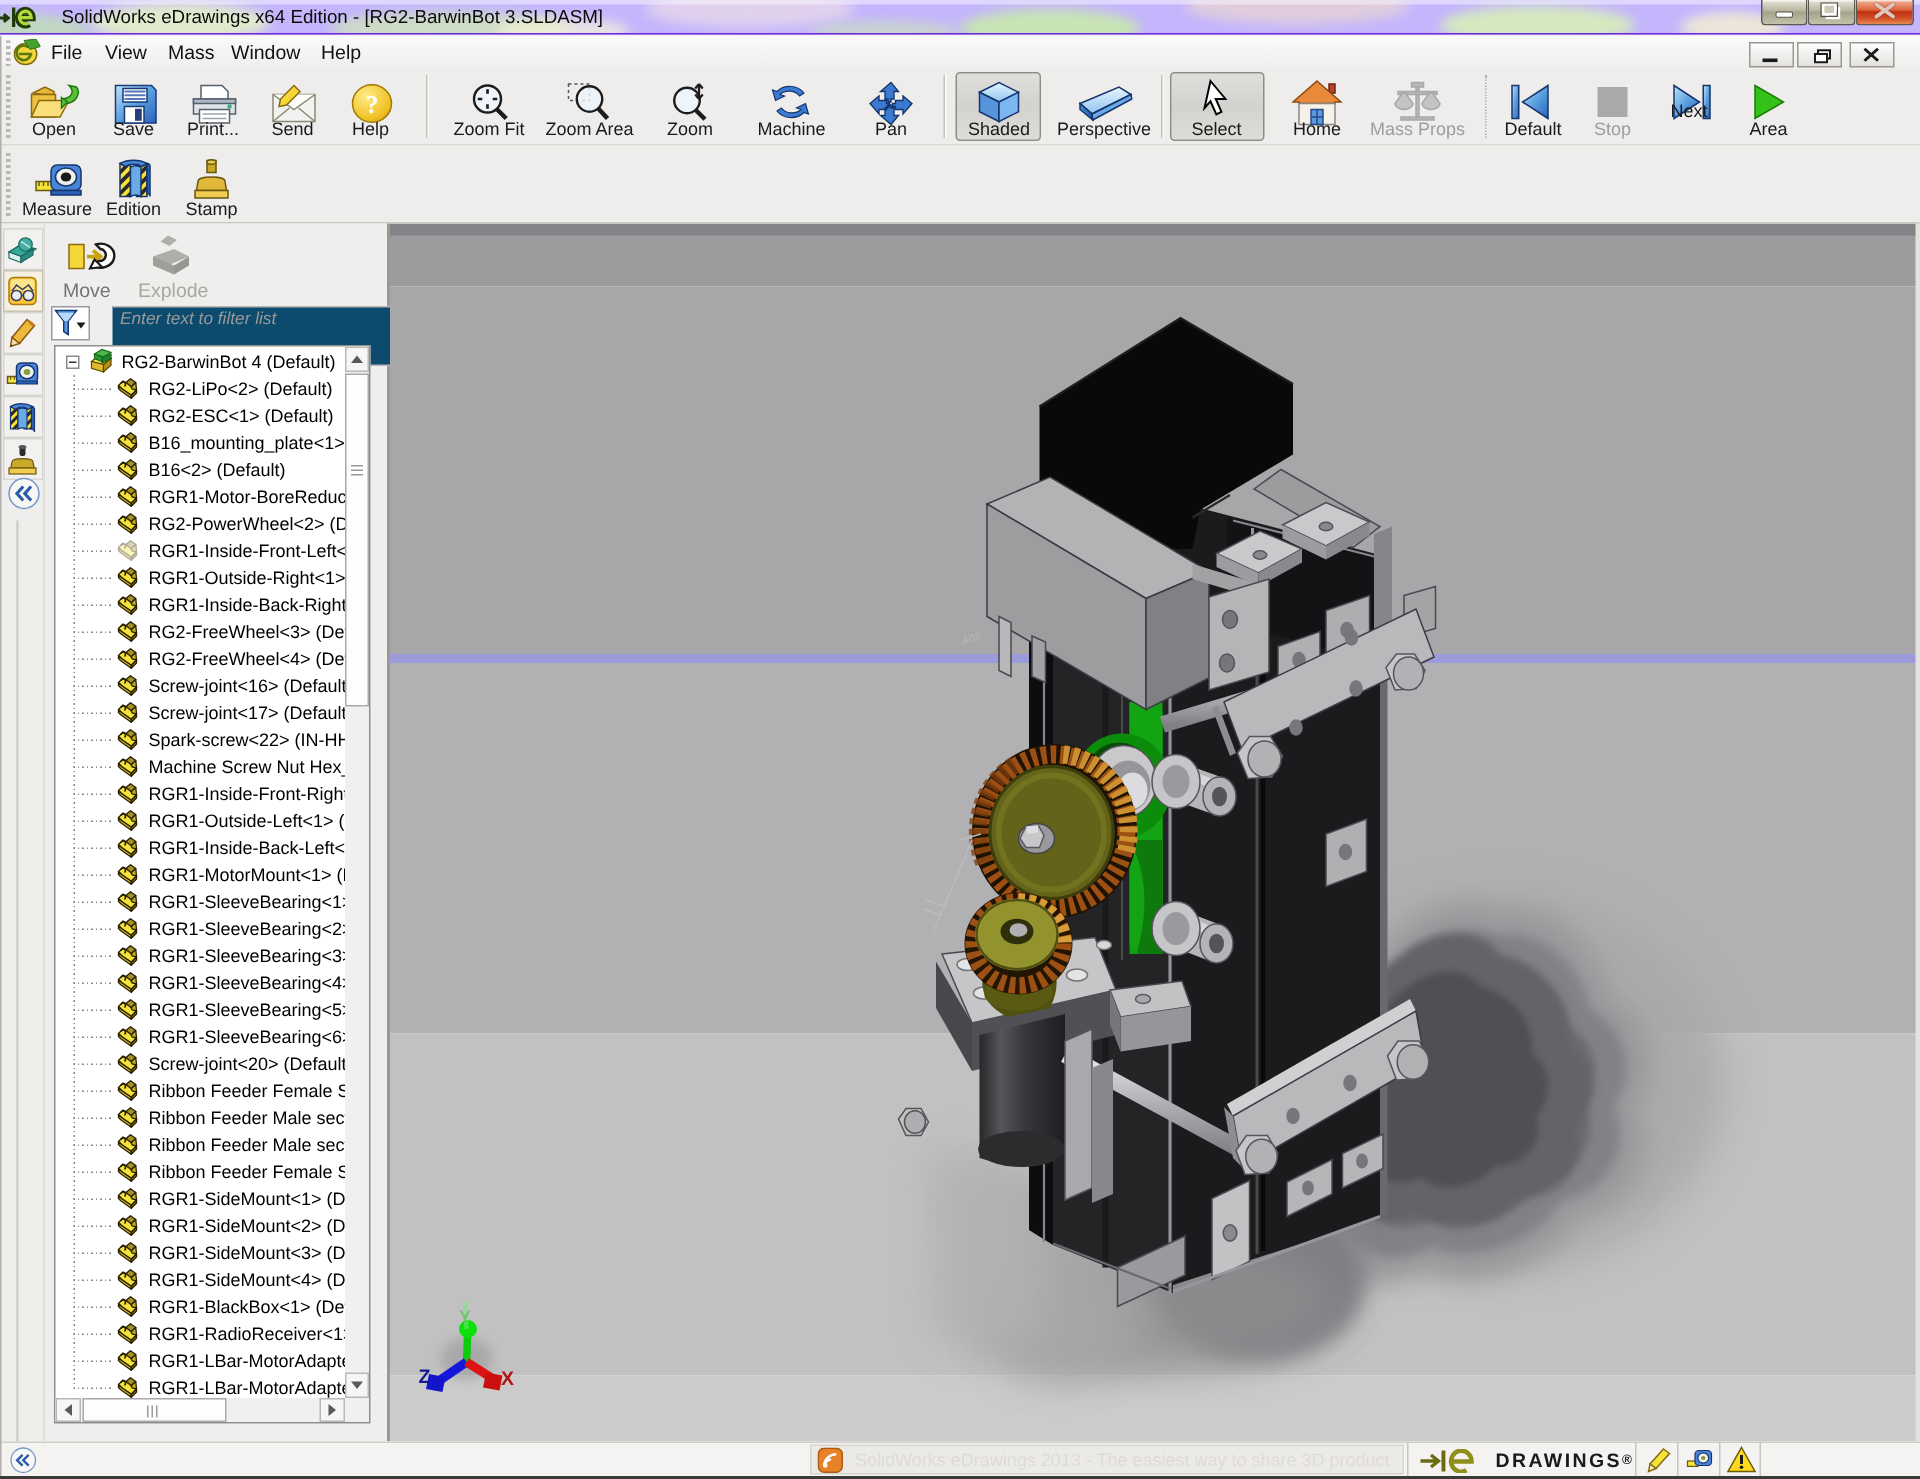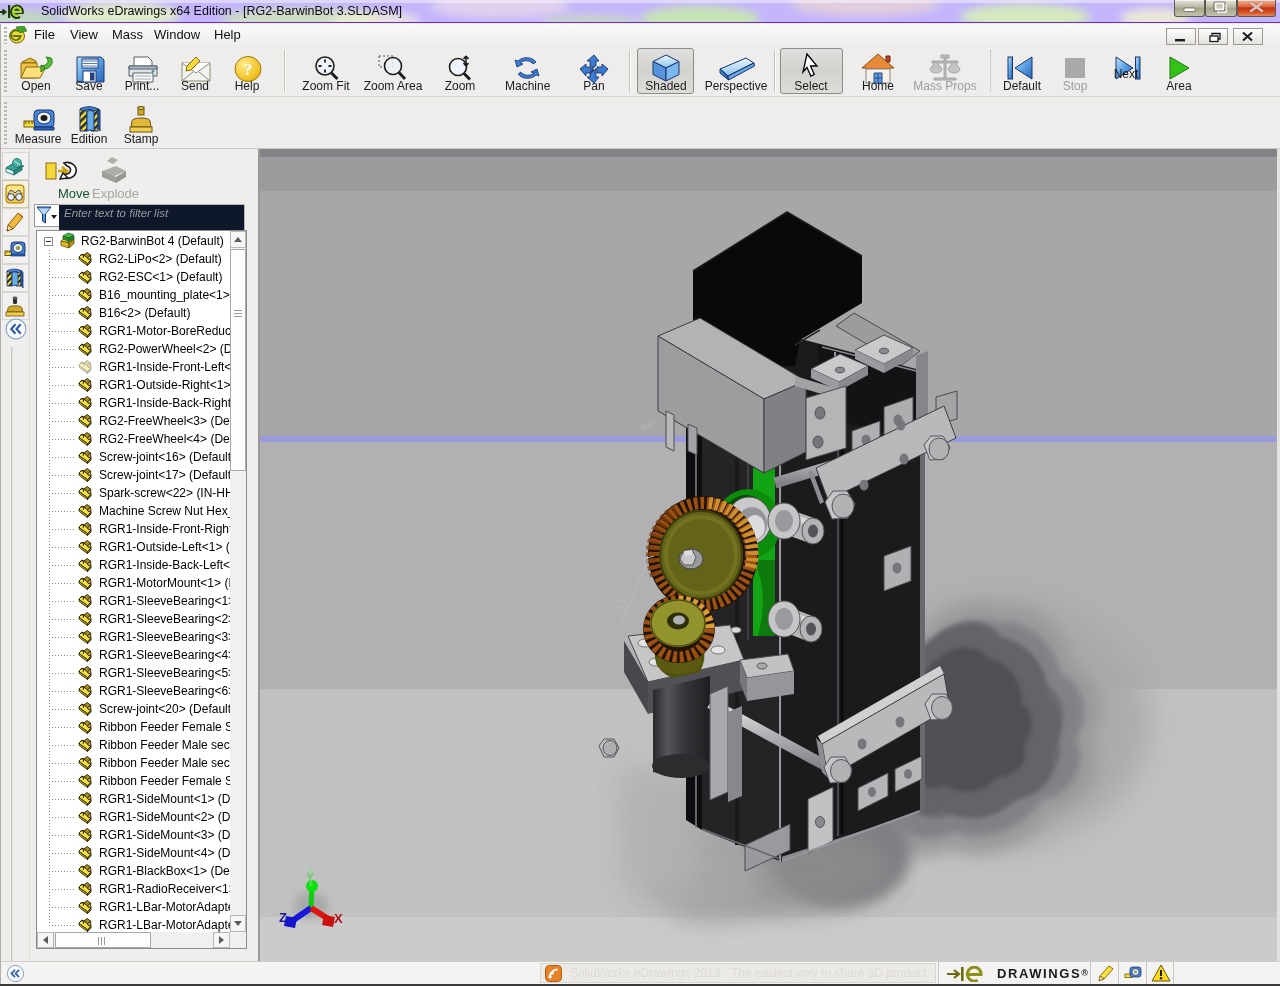--- a/index.html
+++ b/index.html
@@ -24,21 +24,21 @@
 .tlabel{position:absolute;font-size:12px;color:#1a1a1a;text-align:center;white-space:nowrap}
 .tlabel.dis{color:#9d9d9d}
 .vsep{position:absolute;top:4px;width:1px;height:42px;background:#c4c2be;box-shadow:1px 0 0 #fbfbfa}
 .grip{position:absolute;left:4px;top:4px;width:3px;height:42px;background-image:repeating-linear-gradient(#b9b7b3 0 2px,transparent 2px 4px)}
 .pressed{border:1px solid #8e8c88;border-radius:3px;background:linear-gradient(#e0dfdd,#d3d2cf 48%,#dddcd9)}
 
 #sidebar{position:absolute;left:0;top:149px;width:30px;height:812px;background:#efeeec;border-right:1px solid #dddbd7}
 .sideicon{position:absolute;left:4px;width:22px;height:22px}
 
 #panel{position:absolute;left:30px;top:149px;width:230px;height:812px;background:#efeeec;border-right:2px solid #9a9894}
-#filterbox{position:absolute;left:29px;top:55px;width:186px;height:40px;background:#0f172a;border:1px solid #b8b6b2;border-left:none}
+#filterbox{position:absolute;left:45px;top:55px;width:186px;height:40px;background:#0c4a6e;border:1px solid #b8b6b2;border-left:none}
 #treebox{position:absolute;left:6px;top:81px;width:211px;height:719px;background:#fff;border:1px solid #8f8d89;overflow:hidden}
 .trow{position:absolute;left:0;font-size:12px;color:#000;white-space:nowrap;height:18px;line-height:18px}
 
 #viewport{position:absolute;left:260px;top:149px;width:1020px;height:812px}
 
 #statusbar{position:absolute;left:0;top:961px;width:1280px;height:23px;background:#f4f3f1;border-top:1px solid #cfcdc9}
 #bottomedge{position:absolute;left:0;top:984px;width:1280px;height:2px;background:#3a3a38}
 </style>
 </head>
 <body>
@@ -369,21 +369,21 @@
     <div class="abs" style="left:11px;top:198px;width:2px;height:614px;background:#e2e0dc;border-left:1px solid #c8c6c2"></div>
   </div>
   <div id="panel">
 
     <svg class="abs" style="left:14px;top:8px" width="36" height="30" viewBox="0 0 36 30">
       <rect x="2" y="6" width="10" height="16" fill="#f5d73a" stroke="#8a6a10"></rect>
       <path d="M14 14h8M18 10l5 4-5 4" stroke="#caa20a" stroke-width="2.5" fill="none"></path>
       <path d="M20 6a9 8 0 1 1-2 14l4-3a4 4 0 1 0 1-8z" fill="#fff" stroke="#1a1a1a" stroke-width="1.6"></path>
       <path d="M16 22l8-1-5-5z" fill="#fff" stroke="#1a1a1a" stroke-width="1.4"></path>
     </svg>
-    <div class="abs" style="left:28px;top:37px;font-size:13px;color:#14532d">Move</div>
+    <div class="abs" style="left:12px;top:37px;font-size:13px;color:#737373">Move</div>
     <svg class="abs" style="left:64px;top:6px" width="42" height="32" viewBox="0 0 42 32">
       <g fill="#b0aeaa">
           <path d="M18 2l6 3-5 4-6-3z"></path>
           <path d="M8 16l14-5 10 5-14 6z"></path>
           <path d="M8 16l14 6v6l-14-6z" fill="#a09e9a"></path>
           <path d="M32 16l-10 6v6l10-6z" fill="#989692"></path>
         </g>
     </svg>
     <div class="abs" style="left:62px;top:37px;font-size:13px;color:#a8a6a2">Explode</div>
 

